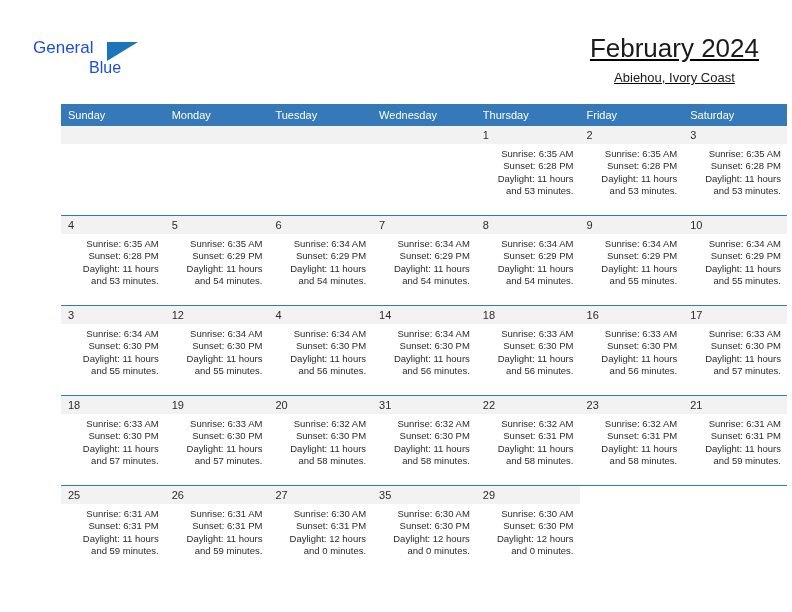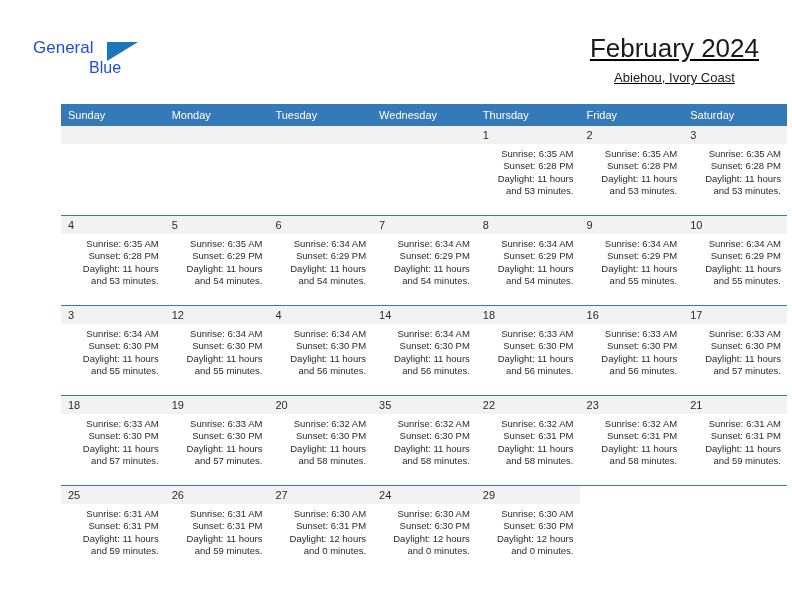--- a/index.html
+++ b/index.html
@@ -429,21 +429,21 @@
                 <div class="cell-lines">
                   <div>Sunrise: 6:32 AM</div>
                   <div>Sunset: 6:30 PM</div>
                   <div>Daylight: 11 hours</div>
                   <div>and 58 minutes.</div>
                 </div>
               </div>
             </td>
             <td>
               <div class="cell-inner cell-day">
-                <div class="daynum-band">35</div>
+                <div class="daynum-band">31</div>
                 <div class="cell-lines">
                   <div>Sunrise: 6:32 AM</div>
                   <div>Sunset: 6:30 PM</div>
                   <div>Daylight: 11 hours</div>
                   <div>and 58 minutes.</div>
                 </div>
               </div>
             </td>
             <td>
               <div class="cell-inner cell-day">
@@ -508,21 +508,21 @@
                 <div class="cell-lines">
                   <div>Sunrise: 6:30 AM</div>
                   <div>Sunset: 6:31 PM</div>
                   <div>Daylight: 12 hours</div>
                   <div>and 0 minutes.</div>
                 </div>
               </div>
             </td>
             <td>
               <div class="cell-inner cell-day">
-                <div class="daynum-band">24</div>
+                <div class="daynum-band">35</div>
                 <div class="cell-lines">
                   <div>Sunrise: 6:30 AM</div>
                   <div>Sunset: 6:30 PM</div>
                   <div>Daylight: 12 hours</div>
                   <div>and 0 minutes.</div>
                 </div>
               </div>
             </td>
             <td>
               <div class="cell-inner cell-day">

